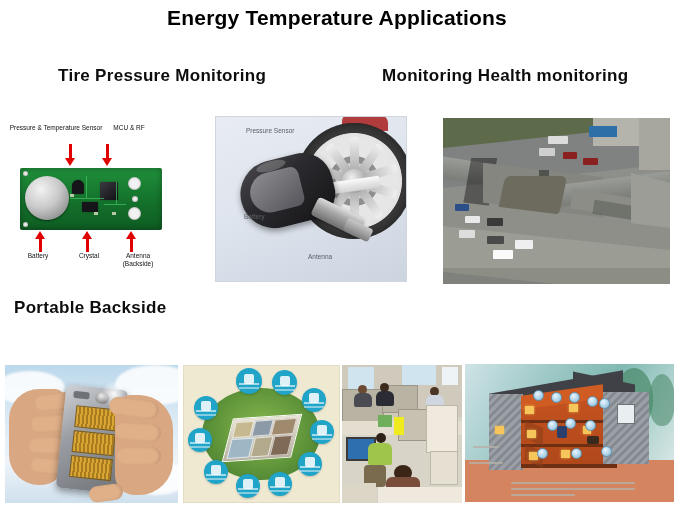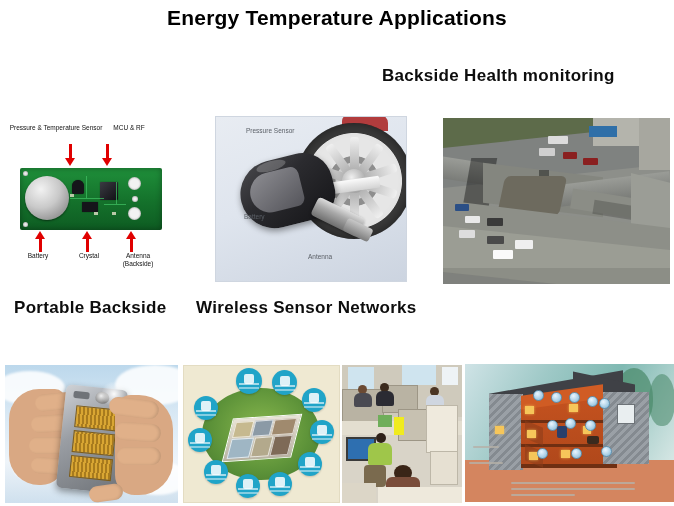--- a/index.html
+++ b/index.html
@@ -176,21 +176,22 @@
   .bd-capline{position:absolute;height:2px;background:#b5b0a8;opacity:.8;border-radius:1px;}
   .bd-stair{position:absolute;background:#8a3d19;}
 </style>
 </head>
 <body>
 
 <div class="slide">
 
   <div class="title">Energy Temperature Applications</div>
 
-  <div class="heading h-shm">Backside  Health monitoring</div>
+  <div class="heading h-tpms">Tire Pressure  Monitoring</div>
+  <div class="heading h-shm">Monitoring  Health monitoring</div>
 
   <div class="panel p-pcb">
 
     <div class="pcb-lab" style="left:2px;top:4px;width:96px;">Pressure &amp; Temperature Sensor</div>
     <div class="pcb-lab" style="left:98px;top:4px;width:50px;">MCU &amp; RF</div>
     <div class="pcb-lab" style="left:8px;top:132px;width:48px;">Battery</div>
     <div class="pcb-lab" style="left:62px;top:132px;width:42px;">Crystal</div>
     <div class="pcb-lab" style="left:104px;top:132px;width:56px;">Antenna (Backside)</div>
 
     <div>
@@ -293,21 +294,20 @@
     <div class="bg-car" style="left:44px;top:118px;width:17px;height:8px;background:#4a4a4a;"></div>
     <div class="bg-car" style="left:72px;top:122px;width:18px;height:9px;background:#efefef;"></div>
     <div class="bg-car" style="left:50px;top:132px;width:20px;height:9px;background:#fafafa;"></div>
     <div class="bg-car" style="left:96px;top:30px;width:16px;height:8px;background:#cfcfcf;"></div>
     <div class="bg-car" style="left:120px;top:34px;width:14px;height:7px;background:#8a2020;"></div>
     <div class="bg-car" style="left:140px;top:40px;width:15px;height:7px;background:#8a2020;"></div>
     <div class="bg-car" style="left:105px;top:18px;width:20px;height:8px;background:#dcdcdc;"></div>
   </div>
 
   <div class="heading h-portable">Portable Backside</div>
-  <div class="heading h-wsn">Wireless  Sensor Networks</div>
 
   <div class="panel p-phone">
     <div class="cloud" style="left:-10px;top:6px;width:70px;height:34px;"></div>
     <div class="cloud" style="left:110px;top:0px;width:80px;height:40px;"></div>
     <div class="cloud" style="left:8px;top:88px;width:60px;height:30px;"></div>
     <div class="cloud" style="left:120px;top:96px;width:64px;height:34px;"></div>
 
     <div class="hand" style="left:4px;top:24px;width:56px;height:96px;border-radius:30px 10px 24px 30px;"></div>
     <div class="finger" style="left:30px;top:28px;width:44px;height:17px;transform:rotate(-6deg);"></div>
     <div class="finger" style="left:26px;top:50px;width:42px;height:17px;transform:rotate(-3deg);"></div>

